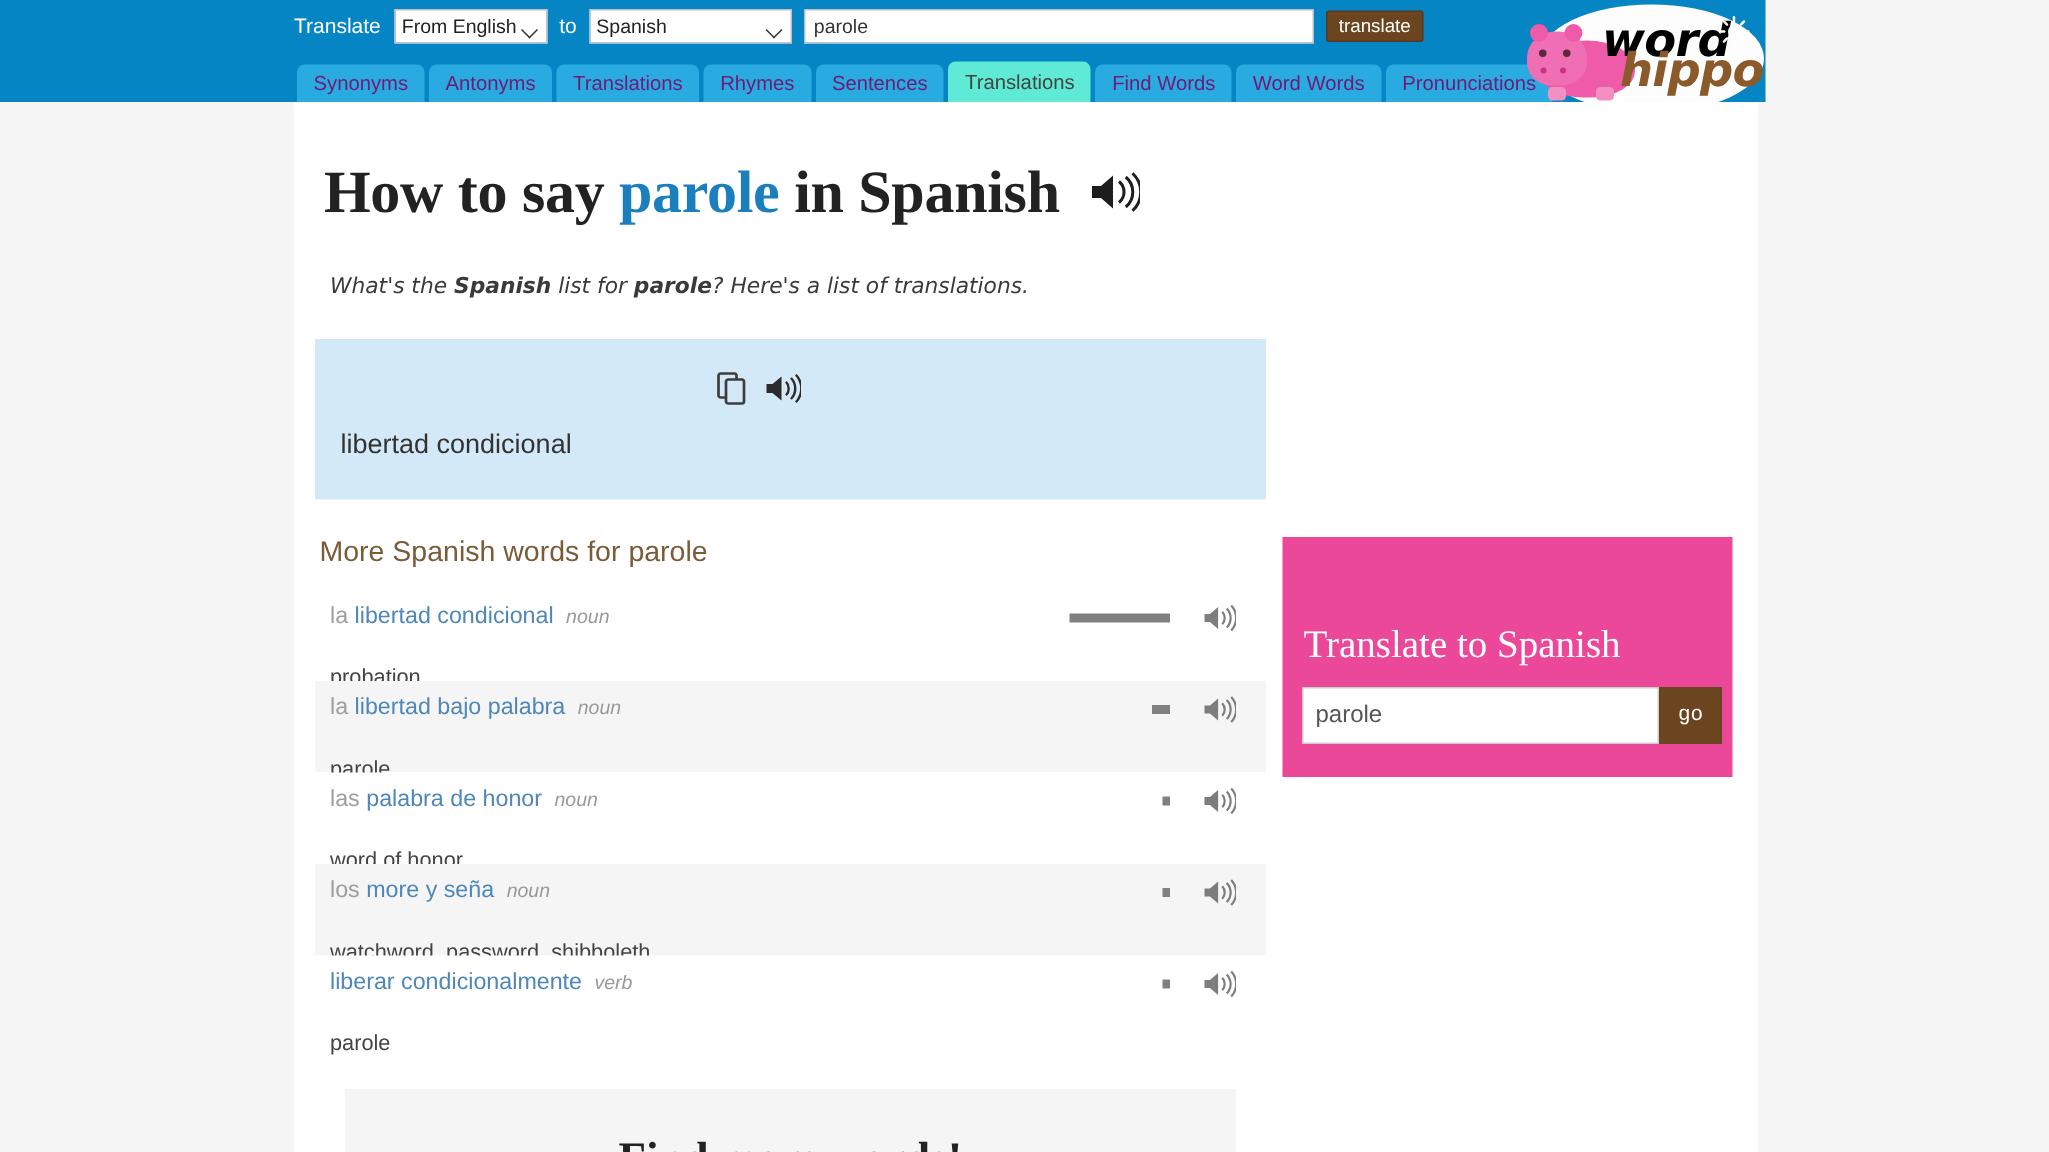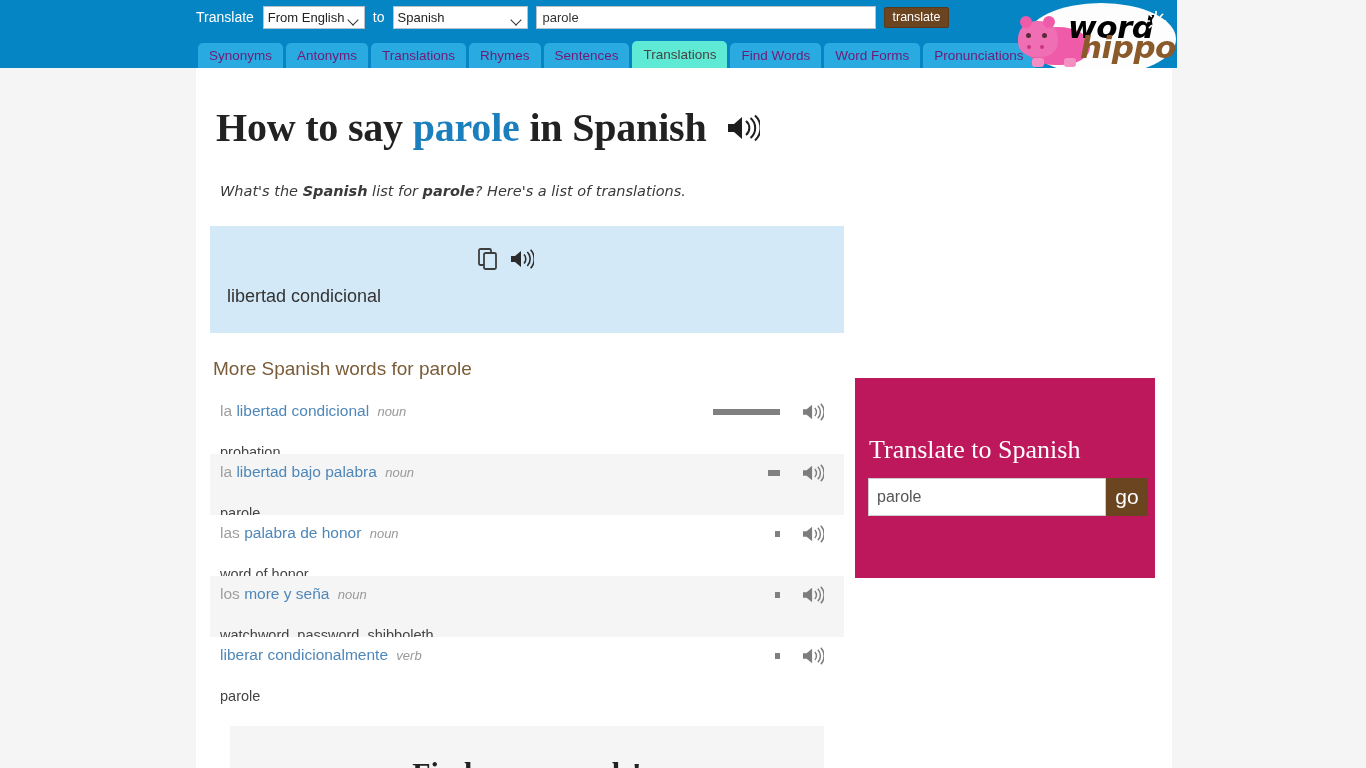--- a/index.html
+++ b/index.html
@@ -346,23 +346,22 @@
     font-family: "Liberation Serif", serif;
     font-size: 30px;
     font-weight: bold;
     color: #222222;
   }
 
   
   #translate-widget {
     position: absolute;
     left: 659px; top: 290px;
-    width: 300px; height: 200px;
-    background: #be185d;
-    margin-top: 20px;
+    width: 300px; height: 160px;
+    background: #ec4899;
   }
   #widget-title {
     position: absolute;
     left: 14px; top: 57px;
     font-family: "Liberation Serif", serif;
     font-size: 26px;
     color: #ffffff;
     white-space: nowrap;
   }
   #widget-form {
@@ -377,22 +376,22 @@
     font-family: "Liberation Sans", sans-serif;
     padding: 0 8px;
     color: #555555;
     border-radius: 0;
   }
   #widget-go {
     width: 42px; height: 38px;
     background: #6b4420;
     color: #ffffff;
     border: none;
-    font-size: 21px;
-    font-family: Liberation Sans, sans-serif;
+    font-size: 14px;
+    font-family: Liberation Mono, monospace;
     cursor: pointer;
   }
 
   .ico { display: inline-block; line-height: 0; }
 </style>
 </head>
 <body>
 
 <div id="header">
 
@@ -419,21 +418,21 @@
   </div>
 
   <div id="tabs">
     <div class="tab">Synonyms</div>
     <div class="tab">Antonyms</div>
     <div class="tab">Translations</div>
     <div class="tab">Rhymes</div>
     <div class="tab">Sentences</div>
     <div class="tab active">Translations</div>
     <div class="tab">Find Words</div>
-    <div class="tab">Word Forms</div>
+    <div class="tab">Word Words</div>
     <div class="tab">Pronunciations</div>
   </div>
 
   <div id="logo">
     <div id="logo-oval"></div>
     <div id="hippo-body"></div>
     <div id="hippo-head"></div>
     <div class="hippo-ear" id="hippo-ear-l"></div>
     <div class="hippo-ear" id="hippo-ear-r"></div>
     <div class="hippo-eye" id="hippo-eye-l"></div>

